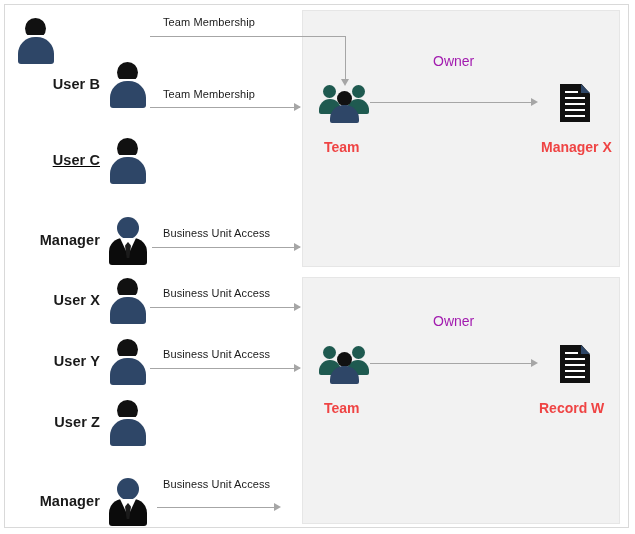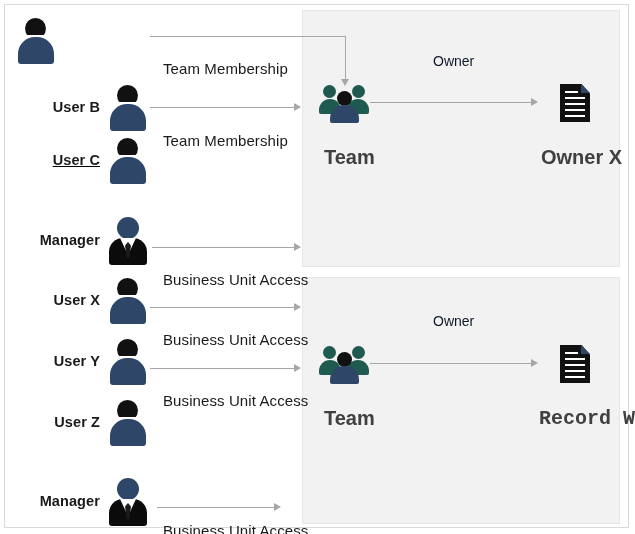--- a/index.html
+++ b/index.html
@@ -176,25 +176,24 @@
   .doc-icon .ln {
     position: absolute;
     left: 5px;
     height: 2px;
     background: #ffffff;
   }
 
   
   .edge-label {
     position: absolute;
-    font-size: 15px;
+    font-size: 11px;
     color: #1a1a1a;
     white-space: nowrap;
     letter-spacing: .1px;
-    margin-top: 44px;
   }
   .hline {
     position: absolute;
     height: 1px;
     background: #a6a6a6;
   }
   .vline {
     position: absolute;
     width: 1px;
     background: #a6a6a6;
@@ -211,50 +210,49 @@
     width: 0; height: 0;
     border-left: 4px solid transparent;
     border-right: 4px solid transparent;
     border-top: 7px solid #a6a6a6;
   }
 
   
   .owner-label {
     position: absolute;
     font-size: 14px;
-    color: #0f172a;
+    color: #a21caf;
     white-space: nowrap;
   }
   .node-label {
     position: absolute;
-    font-size: 20px;
+    font-size: 14px;
     font-weight: bold;
-    color: #404040;
+    color: #ef4444;
     white-space: nowrap;
-    margin-top: 7px;
   }
 </style>
 </head>
 <body>
 
 <div id="canvas">
   <div class="frame"></div>
 
   <div class="panel" id="panel-top"></div>
   <div class="panel" id="panel-bottom"></div>
 
   <div class="actor-row" style="left:14px; top:12px;">
     <div class="actor-icon person">
       <div class="head"></div>
         <div class="neck"></div>
         <div class="body"></div>
     </div>
   </div>
 
-  <div class="actor-row" style="left:14px; top:79px;">
+  <div class="actor-row" style="left:14px; top:56px;">
     <div class="actor-label">User B</div>
     <div class="actor-icon person">
       <div class="head"></div>
         <div class="neck"></div>
         <div class="body"></div>
     </div>
   </div>
 
   <div class="actor-row" style="left:14px; top:132px;text-decoration:underline;">
     <div class="actor-label">User C</div>
@@ -354,21 +352,21 @@
 
   <div class="doc-icon" style="left:560px; top:84px;">
     <div class="sheet"></div>
     <div class="fold"></div>
     <div class="ln" style="top:7px;  width:13px;"></div>
     <div class="ln" style="top:13px; width:20px;"></div>
     <div class="ln" style="top:19px; width:20px;"></div>
     <div class="ln" style="top:25px; width:20px;"></div>
     <div class="ln" style="top:31px; width:20px;"></div>
   </div>
-  <div class="node-label" style="left:541px; top:139px;">Owner X</div>
+  <div class="node-label" style="left:541px; top:139px;">Manager X</div>
 
   <div class="owner-label" style="left:433px; top:313px;">Owner</div>
 
   <div class="team-icon" style="left:321px; top:344px;">
     <div class="bhead-l"></div>
       <div class="bhead-r"></div>
     <div class="bbody-l"></div>
       <div class="bbody-r"></div>
     <div class="fhead"></div>
       <div class="fbody"></div>
@@ -380,14 +378,14 @@
 
   <div class="doc-icon" style="left:560px; top:345px;">
     <div class="sheet"></div>
     <div class="fold"></div>
     <div class="ln" style="top:7px;  width:13px;"></div>
     <div class="ln" style="top:13px; width:20px;"></div>
     <div class="ln" style="top:19px; width:20px;"></div>
     <div class="ln" style="top:25px; width:20px;"></div>
     <div class="ln" style="top:31px; width:20px;"></div>
   </div>
-  <div class="node-label" style="left:539px; top:400px;font-family:Liberation Mono, monospace;">Record W</div>
+  <div class="node-label" style="left:539px; top:400px;">Record W</div>
 </div>
 
 </body></html>

